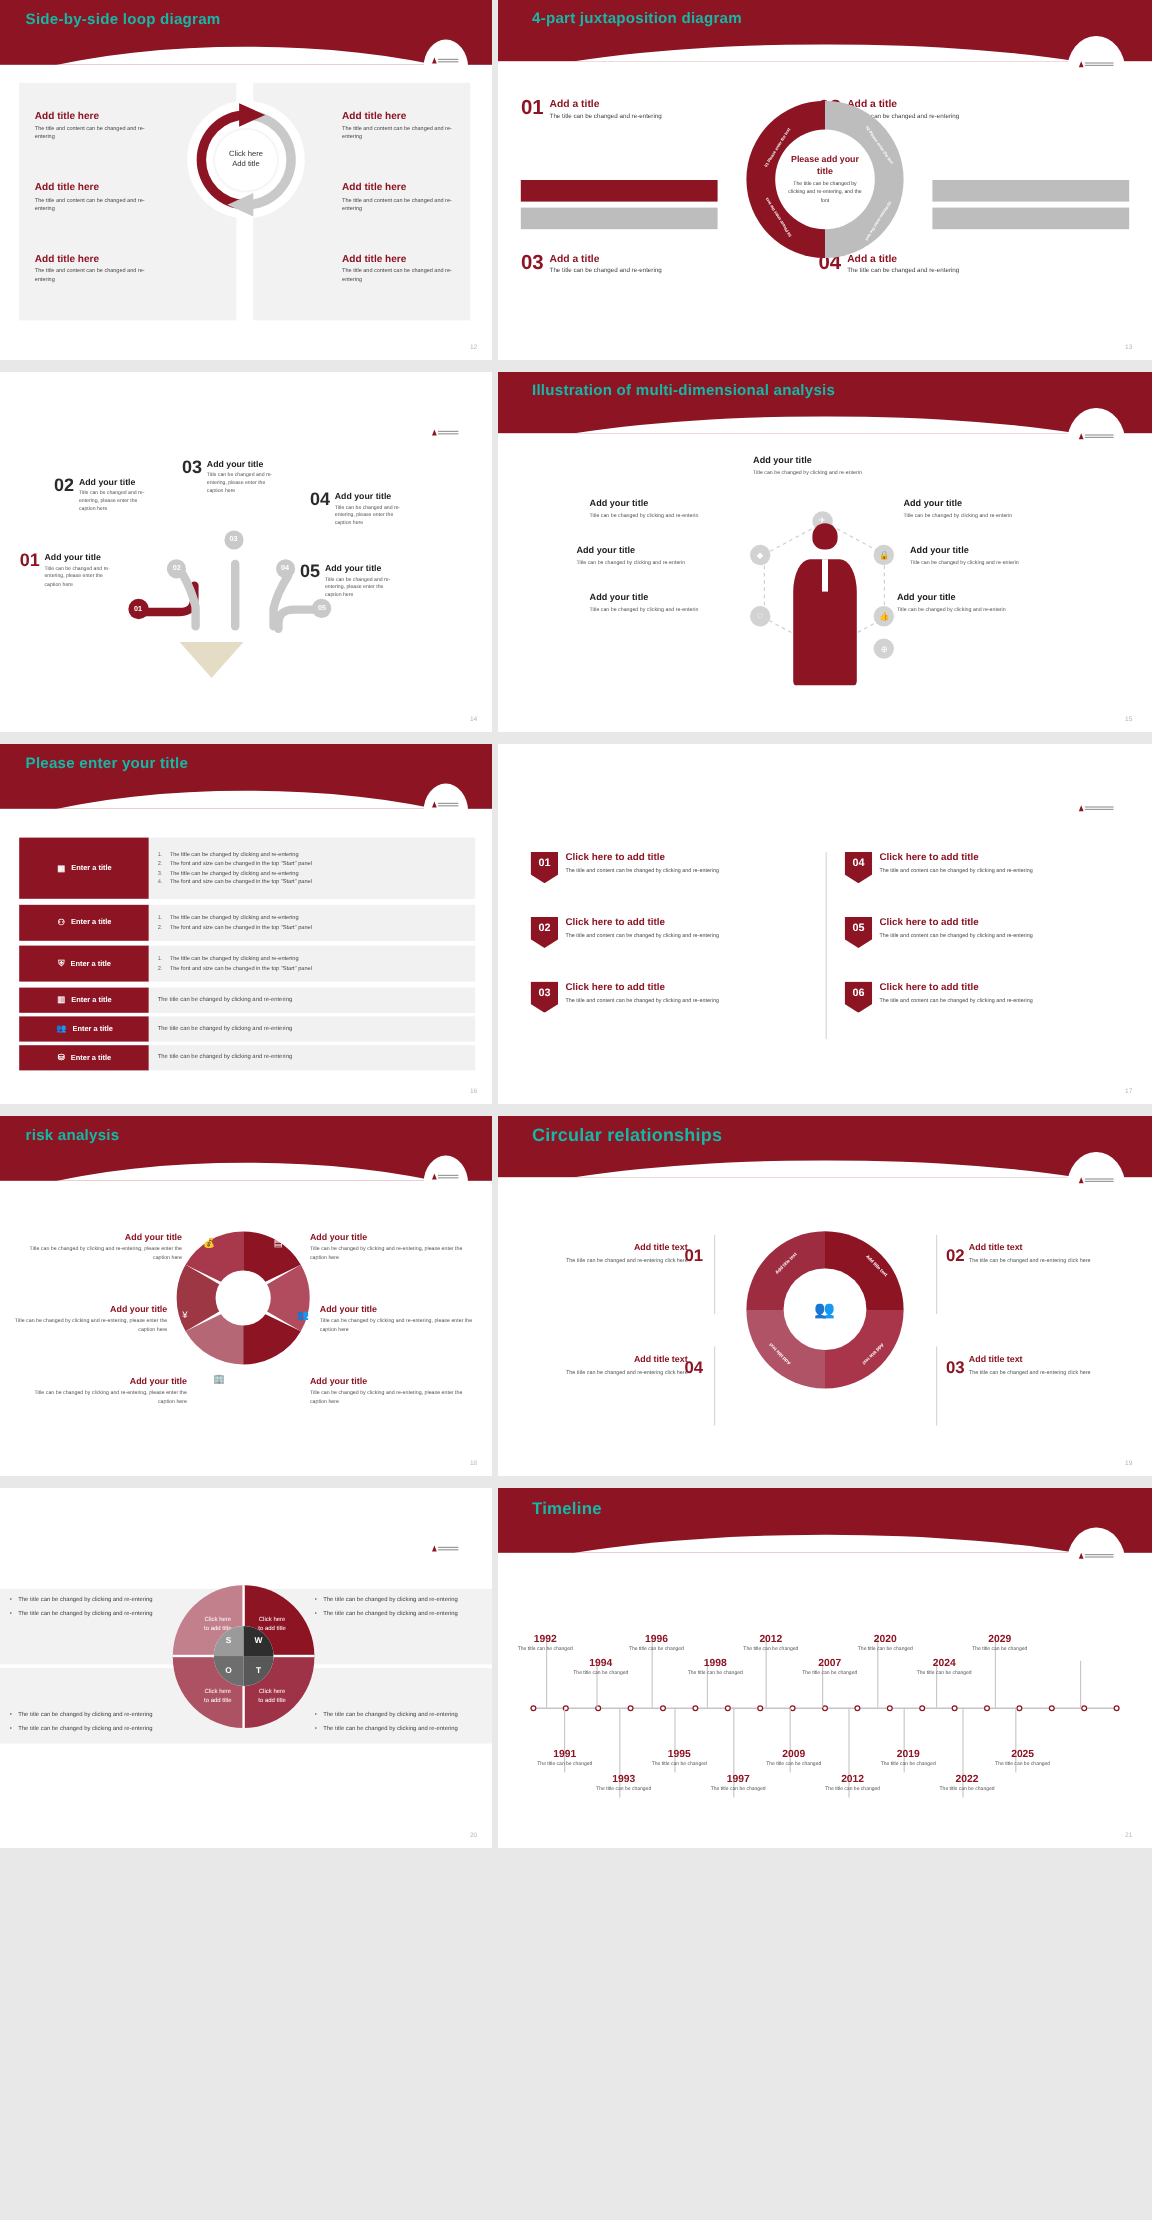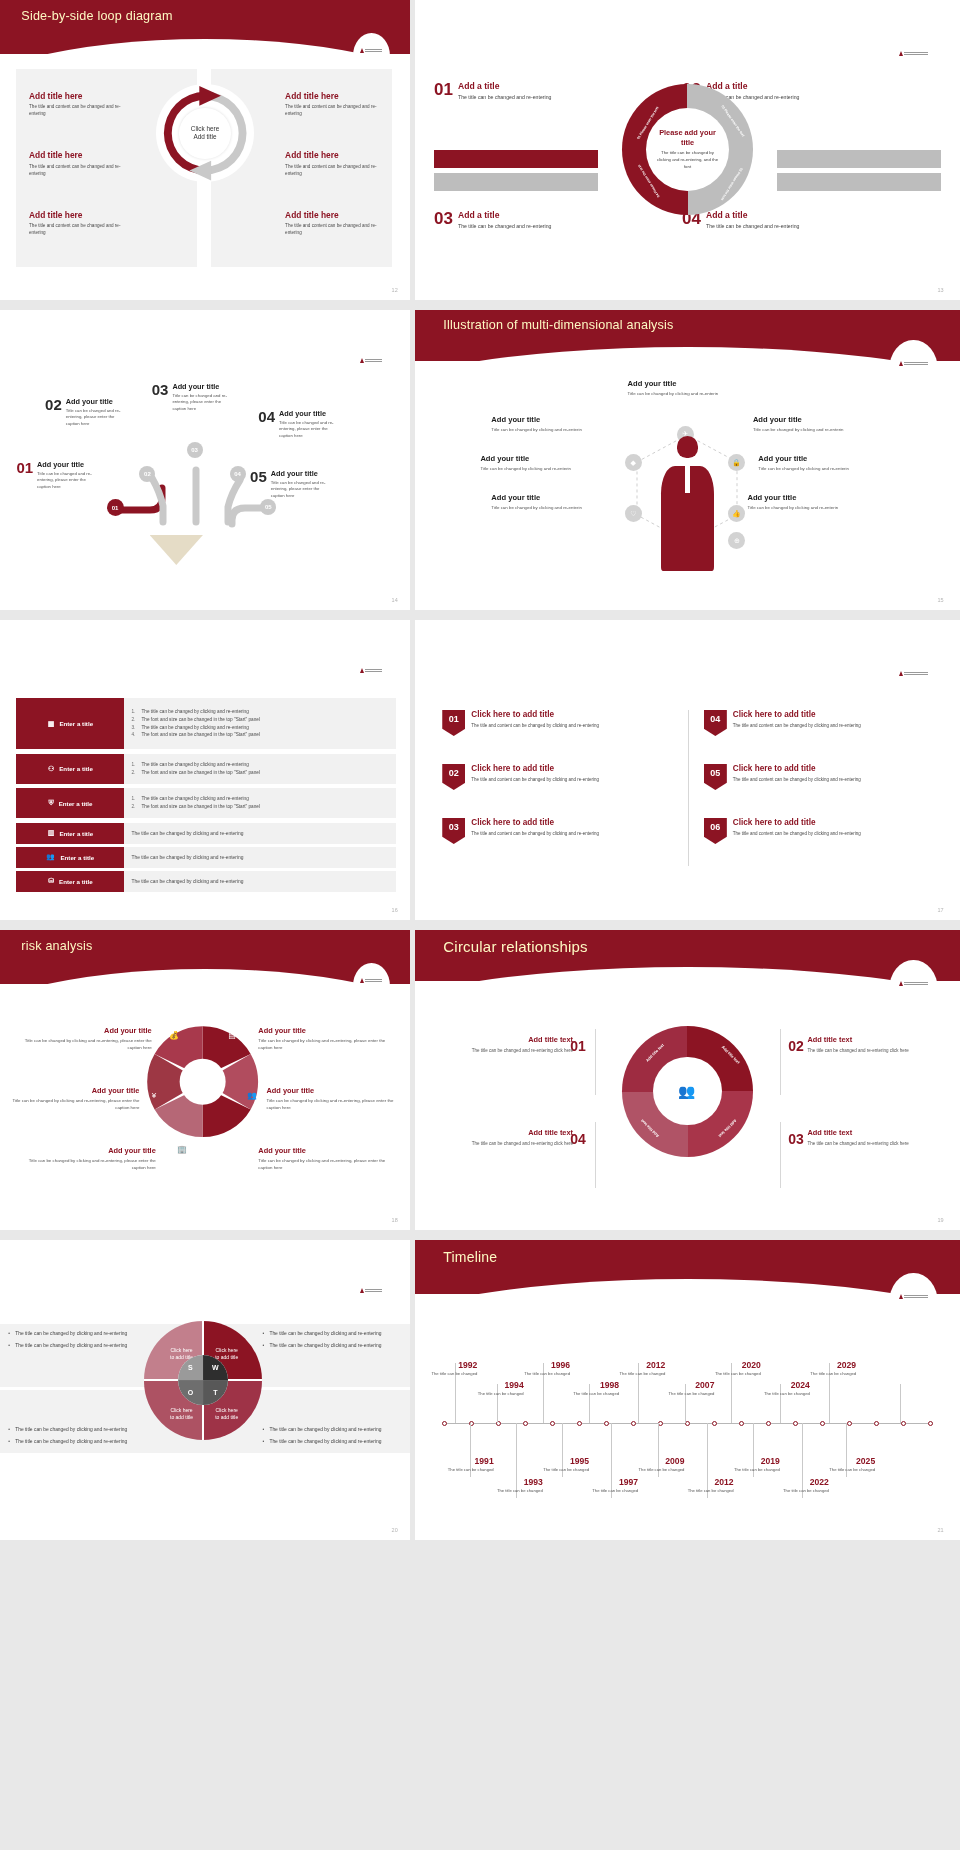--- a/index.html
+++ b/index.html
@@ -12,21 +12,21 @@
   .deck { display:grid; grid-template-columns:410px 545px; column-gap:5px; row-gap:10px;
           grid-auto-rows:300px; padding:0; }
   .slide { position:relative; background:#fff; overflow:hidden; }
   .slide.r { grid-column:2; }
 
   
   .band { position:absolute; left:0; top:0; width:100%; height:20%;
           background:#8c1423; overflow:hidden; }
   .band::after{ content:""; position:absolute; left:-10%; top:72%; width:120%; height:120%;
           background:#fff; border-radius:50% 50% 0 0 / 100% 100% 0 0; }
-  .band .ttl { position:absolute; left:5.2%; top:16%; color:#fef9c3; font-weight:normal;
+  .band .ttl { position:absolute; left:5.2%; top:16%; color:#14b8a6; font-weight:bold;
           letter-spacing:.2px; z-index:3; }
   .logo { position:absolute; z-index:4; width:9%; aspect-ratio:1/0.62; background:#fff;
           border-radius:50% 50% 0 0 / 100% 100% 0 0; display:flex; align-items:flex-end;
           justify-content:center; }
   .logo .mk { width:58%; display:flex; align-items:center; gap:1px; margin-bottom:8%; }
   .logo .mk i { display:block; width:0;height:0; border-left:2.5px solid transparent;
           border-right:2.5px solid transparent; border-bottom:5px solid #8c1423; }
   .logo .mk u { display:block; flex:1; }
   .logo .mk u b,.logo .mk u s { display:block; height:1px; background:#9a9a9a; margin:1px 0;
           text-decoration:none; }
@@ -188,21 +188,21 @@
   .swotC div{ display:flex; align-items:center; justify-content:center; color:#fff;
       font-size:7px; font-weight:bold; }
 
   
   .s21 .band{height:18%} .s21 .ttl{font-size:14px}
   .s21 .logo{ right:4%; top:11%; }
   .axis{ position:absolute; left:5%; top:61%; width:90%; height:1px; background:#b7b7b7; }
   .dot{ position:absolute; top:-2.5px; width:5px; height:5px; border-radius:50%;
       background:#fff; border:1px solid #8c1423; }
   .tick{ position:absolute; width:1px; background:#c9c9c9; }
-  .ev{ position:absolute; width:46px; text-align:right; }
+  .ev{ position:absolute; width:46px; text-align:center; }
   .ev .yr{ font-size:8.6px; font-weight:bold; color:#8c1423; }
   .ev p{ font-size:4.2px; color:#555; line-height:1.45; margin-top:1px; }
 </style>
 </head>
 <body>
 
 <div class="deck">
 
 <div class="slide s12">
   <div class="band">
@@ -259,20 +259,23 @@
     <div class="arcTxt r">Add your title here</div>
     <div class="inner">
       <span>Click here</span>
       <span>Add title</span>
     </div>
   </div>
   <div class="pg">12</div>
 </div>
 
 <div class="slide s13 r">
+  <div class="band">
+    <div class="ttl">4-part juxtaposition diagram</div>
+  </div>
   <div class="logo">
         <div class="mk">
           <i></i>
           <u>
             <b></b>
             <s></s>
           </u>
         </div>
       </div>
 
@@ -443,20 +446,23 @@
         <p>Title can be changed by clicking and re-enterin</p>
       </div>
   <div class="mv m6">
         <h5>Add your title</h5>
         <p>Title can be changed by clicking and re-enterin</p>
       </div>
   <div class="pg">15</div>
 </div>
 
 <div class="slide s16">
+  <div class="band">
+    <div class="ttl">Please enter your title</div>
+  </div>
   <div class="logo">
         <div class="mk">
           <i></i>
           <u>
             <b></b>
             <s></s>
           </u>
         </div>
       </div>
 

